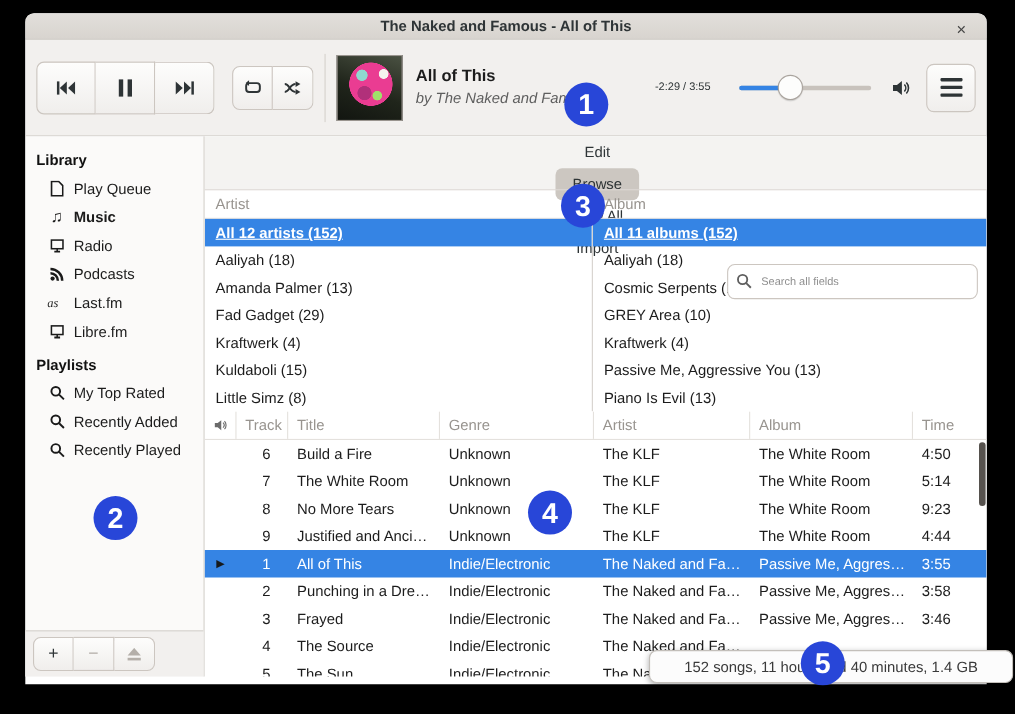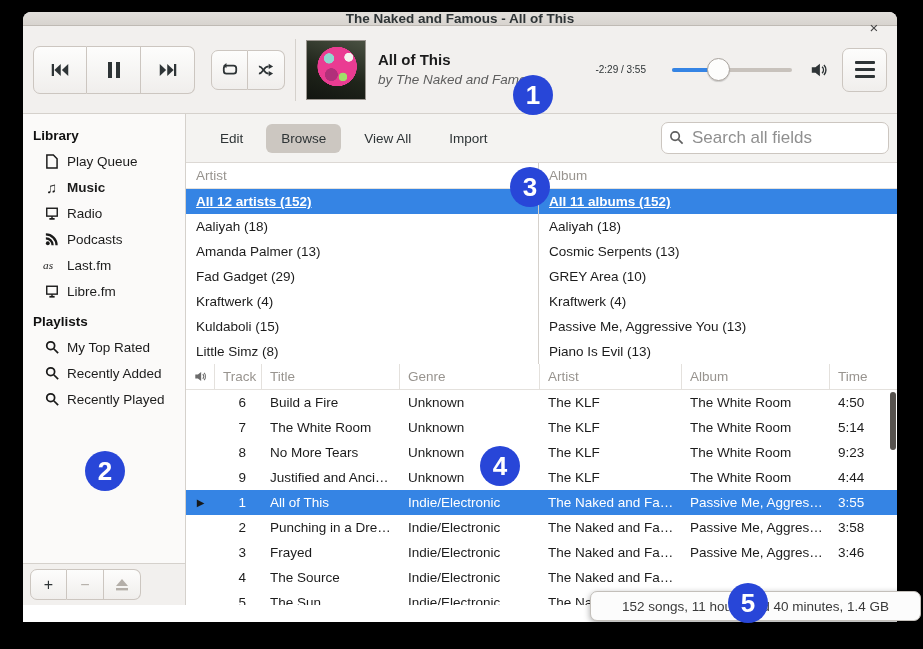--- a/index.html
+++ b/index.html
@@ -3,21 +3,21 @@
 <meta charset="utf-8">
 <style>
   * { margin:0; padding:0; box-sizing:border-box; }
   html,body { width:923px; height:649px; background:#000; font-family:"Liberation Sans", sans-serif; }
   .screen { position:relative; width:923px; height:649px; background:#000; overflow:hidden; }
 
   .window { position:absolute; left:23px; top:12px; width:874px; height:610px;
             background:#ffffff; border-radius:8px 8px 0 0; overflow:hidden; }
 
   
-  .titlebar { position:relative; height:14px; background:linear-gradient(#e2dfdb,#d8d4cf);
+  .titlebar { position:relative; height:24px; background:linear-gradient(#e2dfdb,#d8d4cf);
               border-bottom:1px solid #bfbab4; display:flex; align-items:center; justify-content:center; }
   .titlebar .title { font-size:13.5px; font-weight:bold; color:#2e3436; }
   .close-btn { position:absolute; right:10px; top:0; height:30px; width:26px; display:flex;
                align-items:center; justify-content:center; font-size:15px; color:#444; cursor:default; }
 
   
   .toolbar { height:88px; background:#f2f0ee; border-bottom:1px solid #d5d1cc;
              display:flex; align-items:center; padding:0 10px; }
   .btn-group { display:flex; }
   .tb-btn { background:linear-gradient(#fdfdfc,#f0eeec); border:1px solid #ccc6c0;
@@ -66,26 +66,26 @@
   .side-item.bold { font-weight:bold; }
   .note-glyph { font-size:15px; line-height:1; }
   .sidebar-bottom { position:absolute; left:0; bottom:0; width:100%; height:42px;
                     background:#f2f0ee; border-top:1px solid #d5d1cc; display:flex; align-items:center; padding-left:7px; }
   .small-btn { width:37px; height:31px; font-size:16px; }
   .small-btn.disabled { color:#b4afa9; }
 
   .content { flex:1; display:flex; flex-direction:column; background:#fff; }
 
   
-  .tabrow { height:48px; background:#f4f3f1; display:flex; align-items:center; padding:0 8px 0 19px; }
+  .tabrow { height:48px; background:#f4f3f1; display:flex; align-items:center; padding:0 8px 0 19px;flex-direction:column; }
   .tab-btn { font-size:13.5px; color:#2e3436; padding:7px 15px; border-radius:6px; margin-right:8px; background:transparent; }
   .tab-btn.active { background:#ccc7c1; }
   .search-wrap { margin-left:auto; position:relative; }
   .search-input { width:228px; height:32px; border:1px solid #ccc6c0; border-radius:7px; background:#fff;
-                  font-size:17px; color:#333; padding:0 8px 0 30px; outline:none;
+                  font-size:10px; color:#333; padding:0 8px 0 30px; outline:none;
                   font-family:"Liberation Sans", sans-serif; }
   .search-input::placeholder { color:#8f8f8f; }
   .search-icn { position:absolute; left:8px; top:8px; color:#5f5f5f; }
 
   
   .browser { height:202px; display:flex; border-top:1px solid #dcd8d4; font-size:13.5px; overflow:hidden; }
   .pane { overflow:hidden; }
   .pane.artists { width:353px; border-right:1px solid #d5d1cc; flex:none; }
   .pane.albums { flex:1; }
   .pane-header { height:26px; line-height:25px; padding-left:10px; color:#98948f; border-bottom:1px solid #e4e1dd; }

